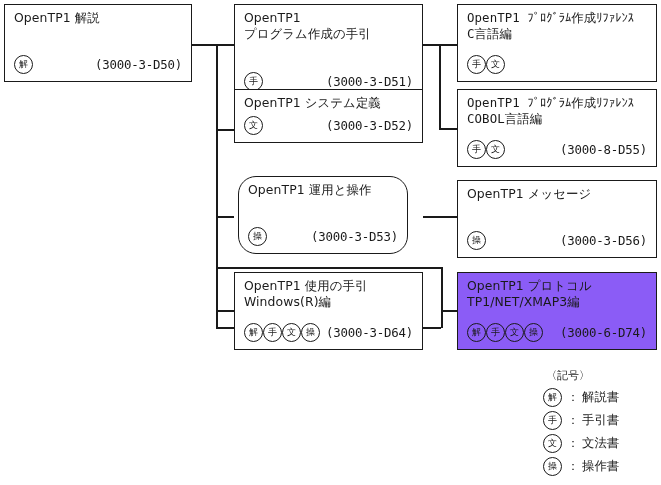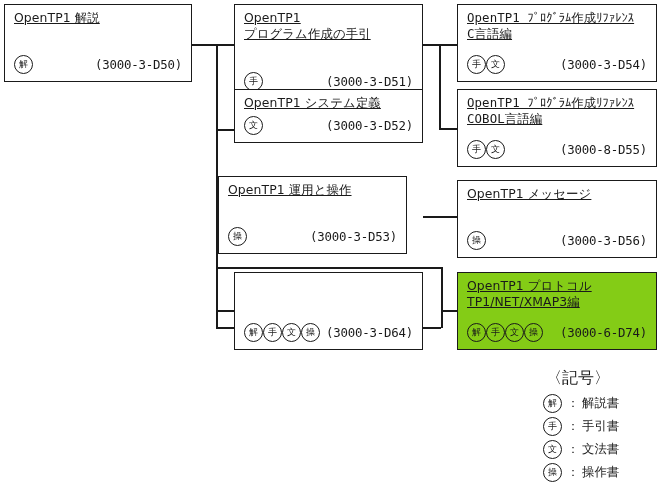--- a/index.html
+++ b/index.html
@@ -13,23 +13,22 @@
   }
   #stage{position:relative;width:661px;height:485px;}
 
   
   .box{
     position:absolute;
     box-sizing:border-box;
     border:1.6px solid #1a1a1a;
     background:#ffffff;
     padding:5px 9px 20px 9px;
-    text-decoration:underline;
-  }
-  .box.hl{background:#84cc16;}
+  }
+  .box.hl{background:#8b5cf6;}
 
   .title{
     font-size:12.4px;
     line-height:15.5px;
     letter-spacing:0.1px;
     white-space:pre-line;
     font-family:"DejaVu Sans Mono","Liberation Mono",monospace;
   }
   .title.prop{font-family:"DejaVu Sans","Liberation Sans",sans-serif;}
 
@@ -65,21 +64,21 @@
   .lnv{width:1.6px;}
 
   
   #legend{
     position:absolute;
     left:543px;top:368px;
     font-size:12.4px;
   }
   #legend .lgtitle{
     margin-left:3px;margin-bottom:5px;
-    font-size:16px;
+    font-size:11px;
     font-family:Liberation Serif, serif;
   }
   .lgrow{
     display:flex;align-items:center;
     margin-bottom:4px;
   }
   .lgsep{margin:0 3px 0 5px;font-size:12px;}
   .lgtext{font-size:12.4px;font-family:"DejaVu Sans","Liberation Sans",sans-serif;text-align:center;}
 </style>
 </head>
@@ -137,33 +136,35 @@
     <div class="footer">
       <div class="marks">
         <span class="mark">
             <span>文</span>
           </span>
       </div>
       <div class="code">(3000-3-D52)</div>
     </div>
   </div>
 
-  <div class="box" style="left:218px;top:176px;width:189px;height:78px;">
+  <div class="box" style="left:238px;top:176px;width:170px;height:78px;border-radius:18px;">
     <div class="title prop">OpenTP1 運用と操作</div>
     <div class="footer">
       <div class="marks">
         <span class="mark">
             <span>操</span>
           </span>
       </div>
       <div class="code">(3000-3-D53)</div>
     </div>
   </div>
 
   <div class="box" style="left:234px;top:272px;width:189px;height:78px;">
+    <div class="title prop">OpenTP1 使用の手引
+Windows(R)編</div>
     <div class="footer">
       <div class="marks">
         <span class="mark">
             <span>解</span>
           </span>
         <span class="mark">
             <span>手</span>
           </span>
         <span class="mark">
             <span>文</span>
@@ -181,21 +182,20 @@
 C言語編</div>
     <div class="footer">
       <div class="marks">
         <span class="mark">
             <span>手</span>
           </span>
         <span class="mark">
             <span>文</span>
           </span>
       </div>
-      <div class="code">(3000-3-D54)</div>
     </div>
   </div>
 
   <div class="box" style="left:457px;top:89px;width:200px;height:78px;">
     <div class="title">OpenTP1 ﾌﾟﾛｸﾞﾗﾑ作成ﾘﾌｧﾚﾝｽ
 COBOL言語編</div>
     <div class="footer">
       <div class="marks">
         <span class="mark">
             <span>手</span>

